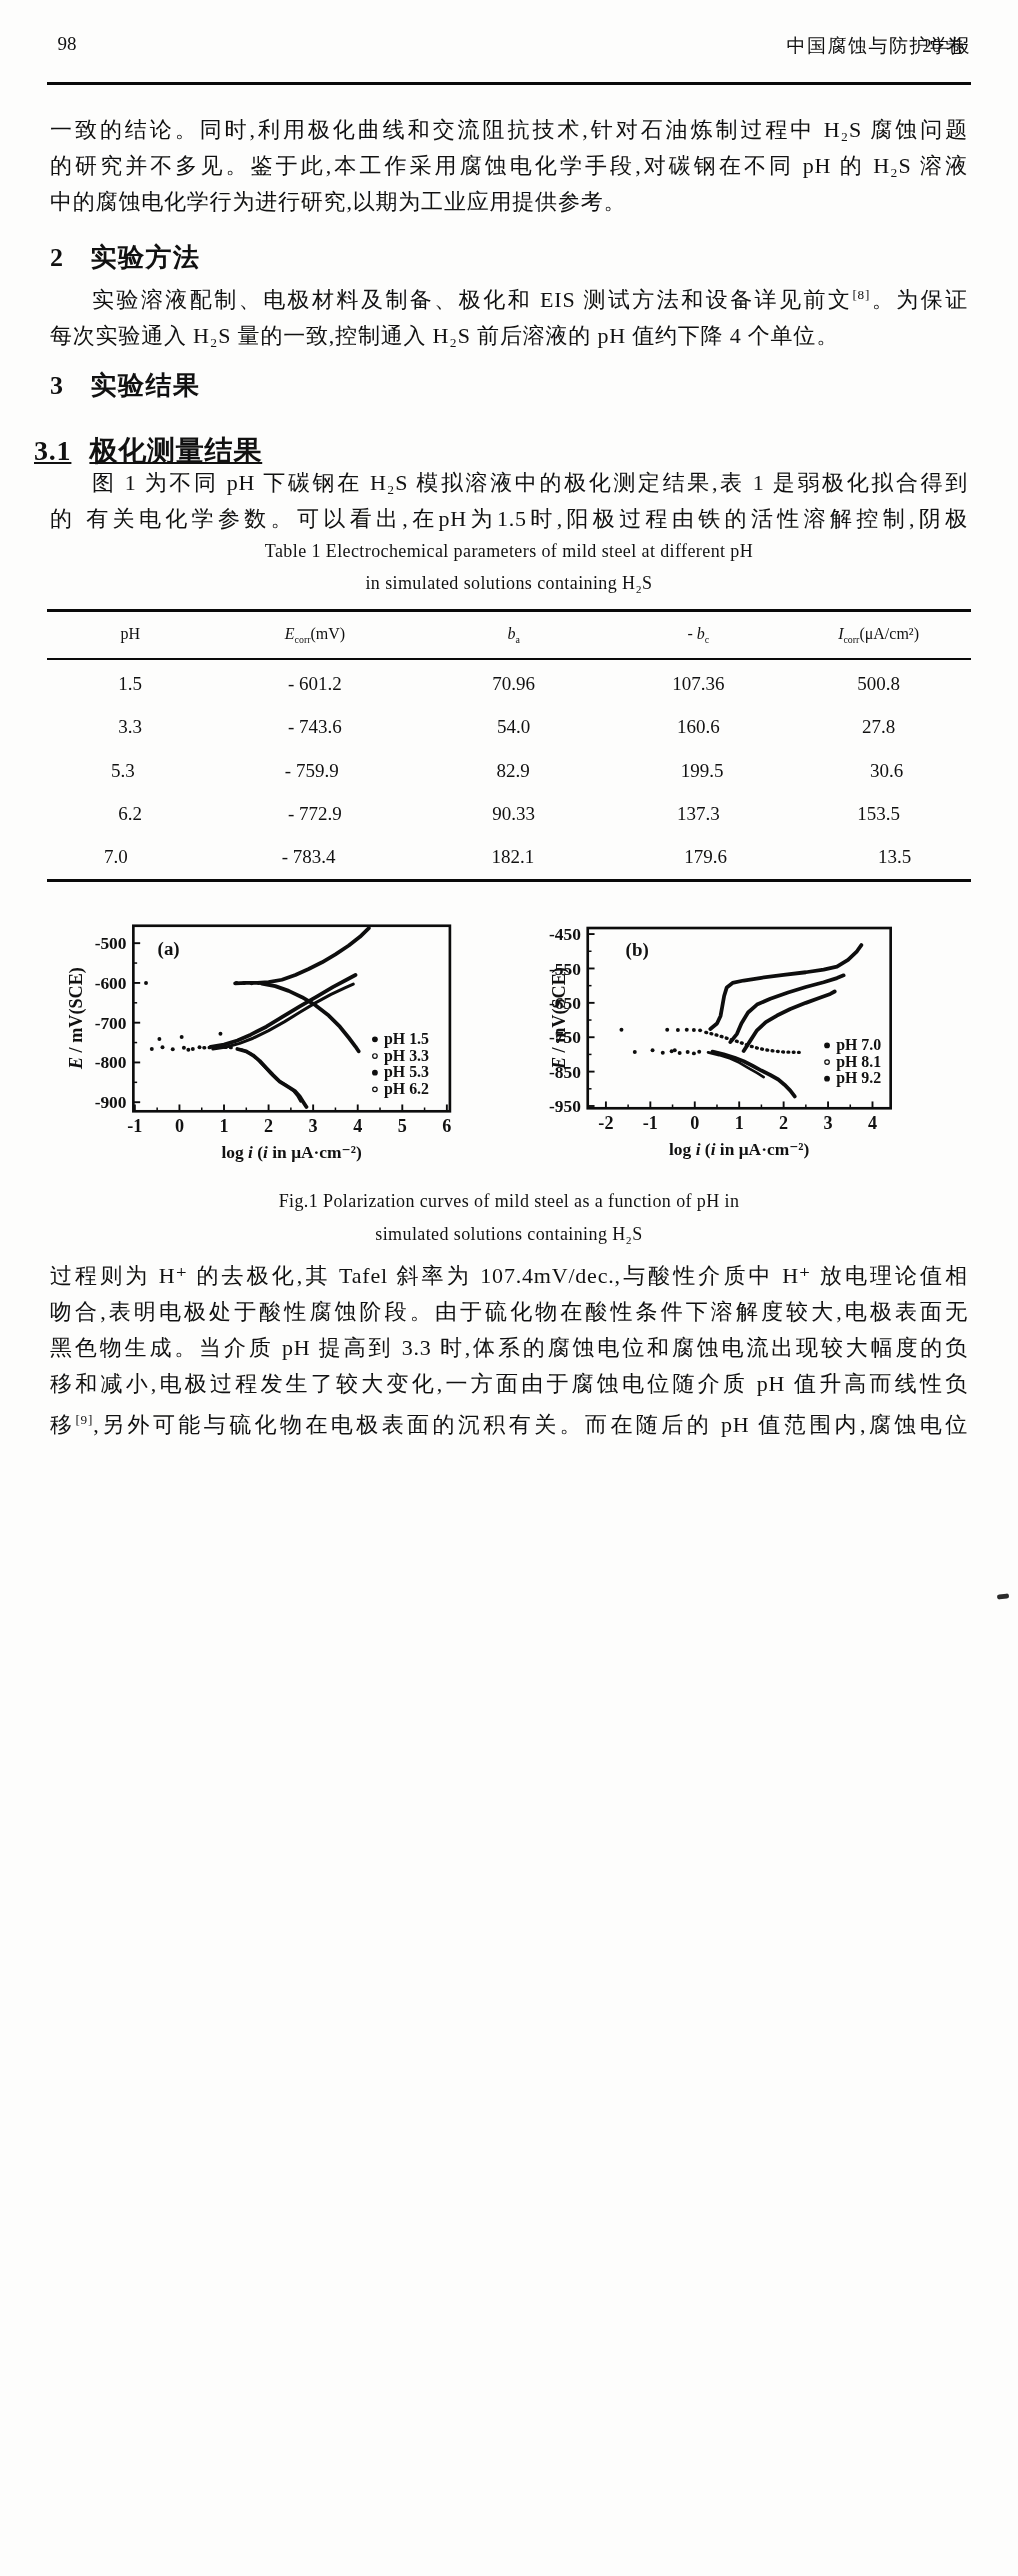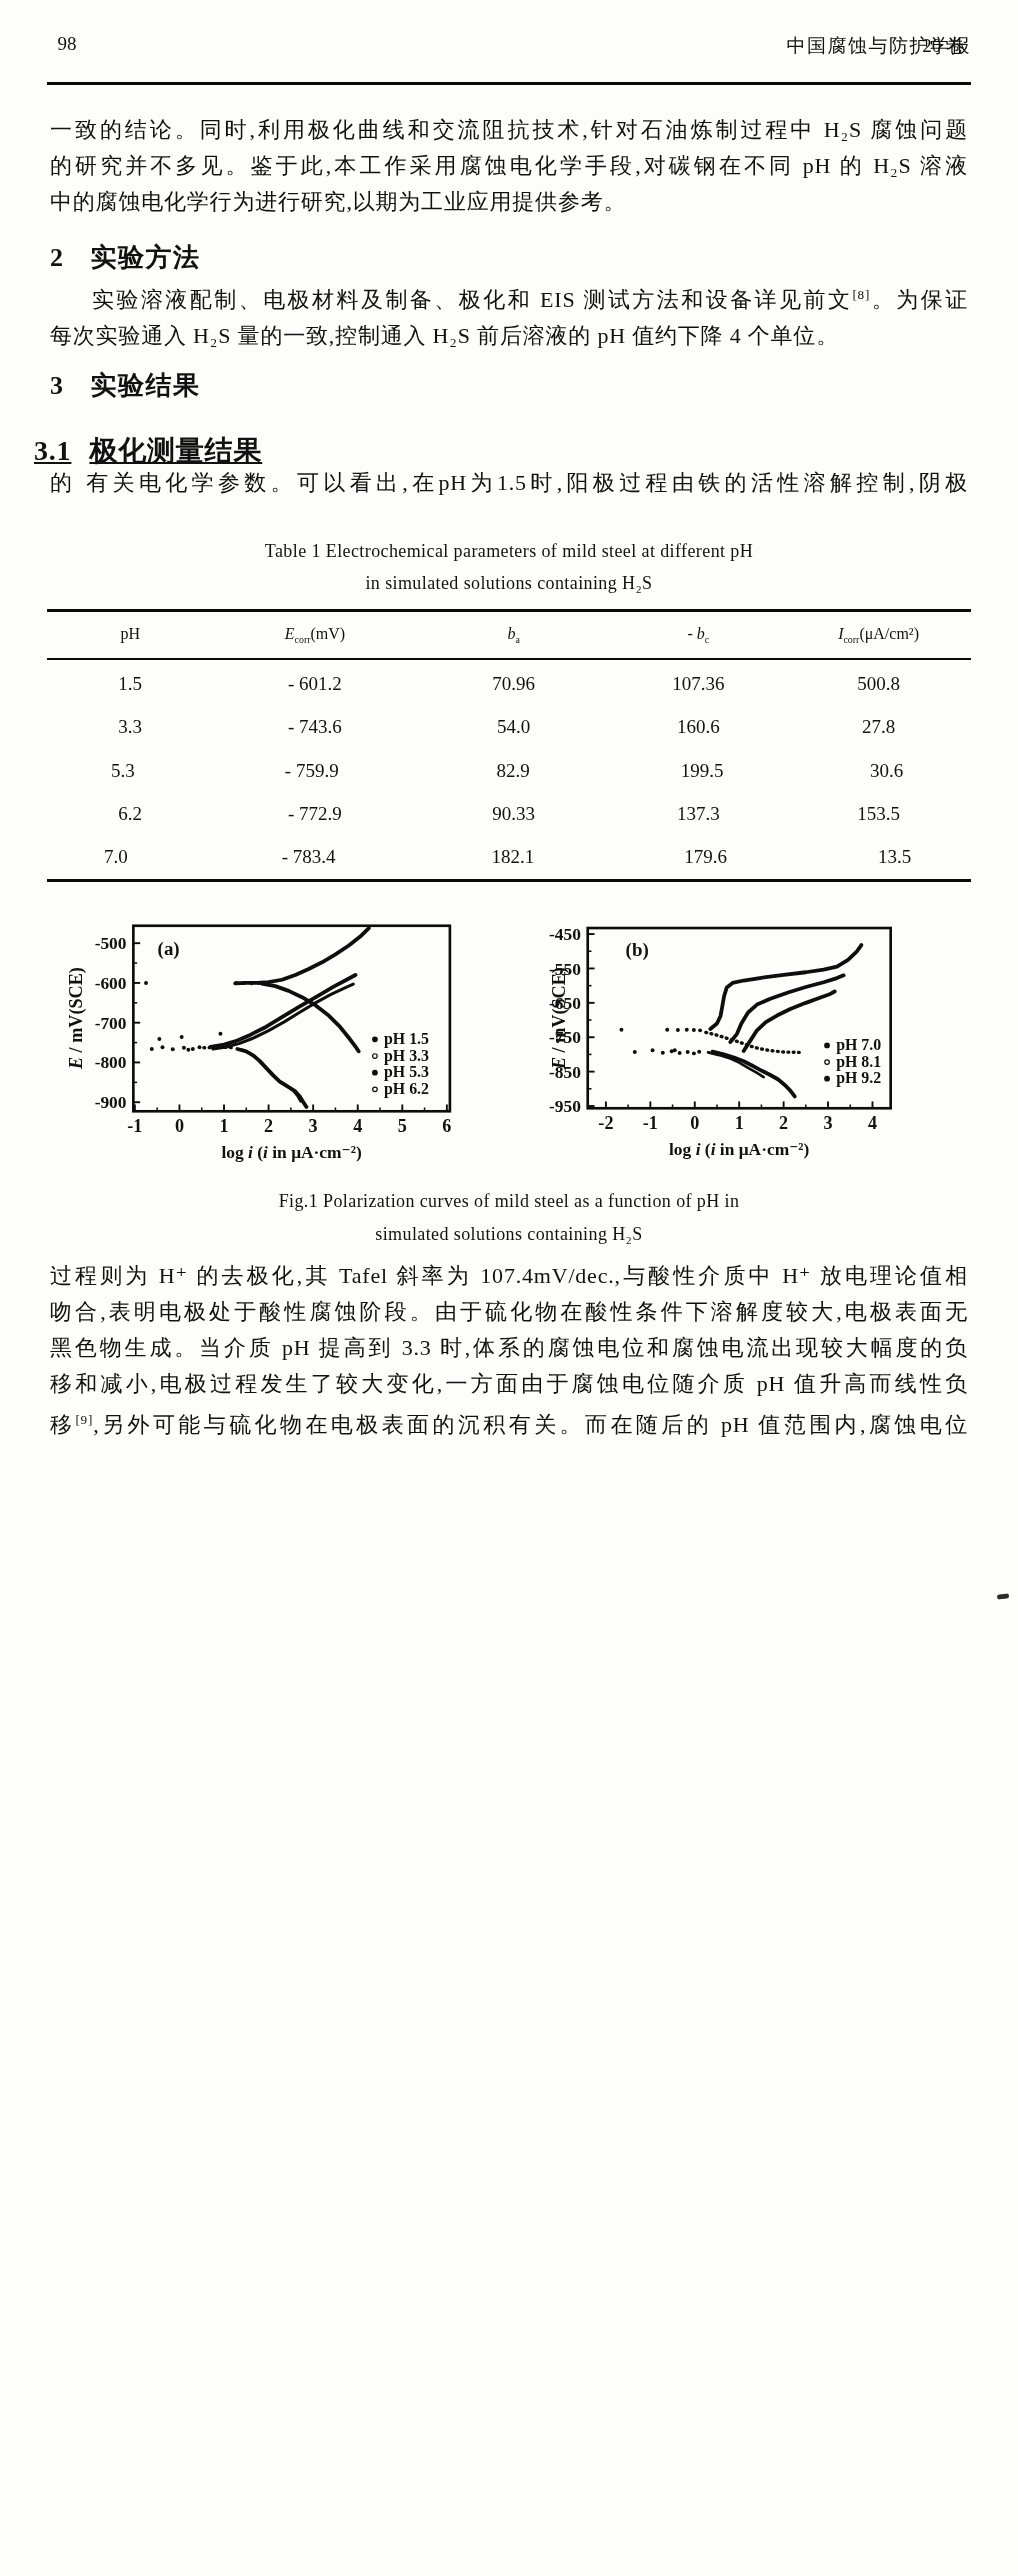--- a/index.html
+++ b/index.html
@@ -57,20 +57,21 @@
   <div>每次实验通入 H₂S 量的一致,控制通入 H₂S 前后溶液的 pH 值约下降 4 个单位。</div>
 </div>
 
 <div class="abs h1" style="top:368px;">
   <span class="num">3</span><span>实验结果</span>
 </div>
 <div class="abs h2" style="top:432px;">
   <span class="num">3.1</span><span>极化测量结果</span>
 </div>
 <div class="abs para" style="top:465px;">
+  <div class="full indent">图 1 为不同 pH 下碳钢在 H₂S 模拟溶液中的极化测定结果,表 1 是弱极化拟合得到</div>
   <div class="full">的 有关电化学参数。可以看出,在pH为1.5时,阳极过程由铁的活性溶解控制,阴极</div>
 </div>
 
 <div class="abs cap" style="top:541px;">Table 1   Electrochemical parameters of mild steel at different pH</div>
 <div class="abs cap" style="top:573px;">in simulated solutions containing H₂S</div>
 <div class="abs rule" style="top:609px;height:3px;"></div>
 <div class="abs trow thead" style="top:614px;">
   <div class="c c0"><span>pH</span><span class="it"></span><sub></sub><span></span></div>
   <div class="c c1"><span></span><span class="it">E</span><sub>corr</sub><span>(mV)</span></div>
   <div class="c c2"><span></span><span class="it">b</span><sub>a</sub><span></span></div>

